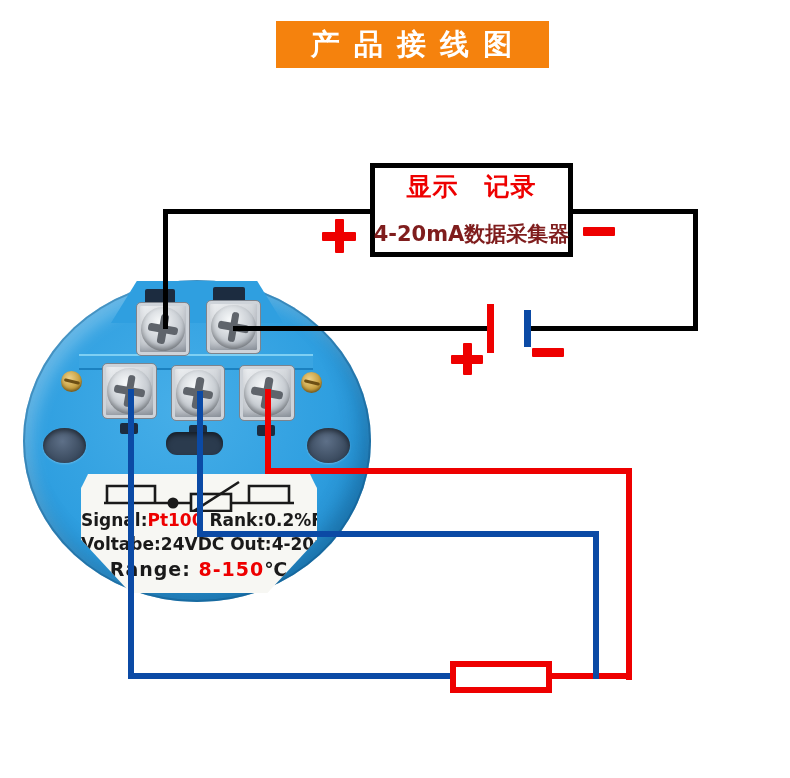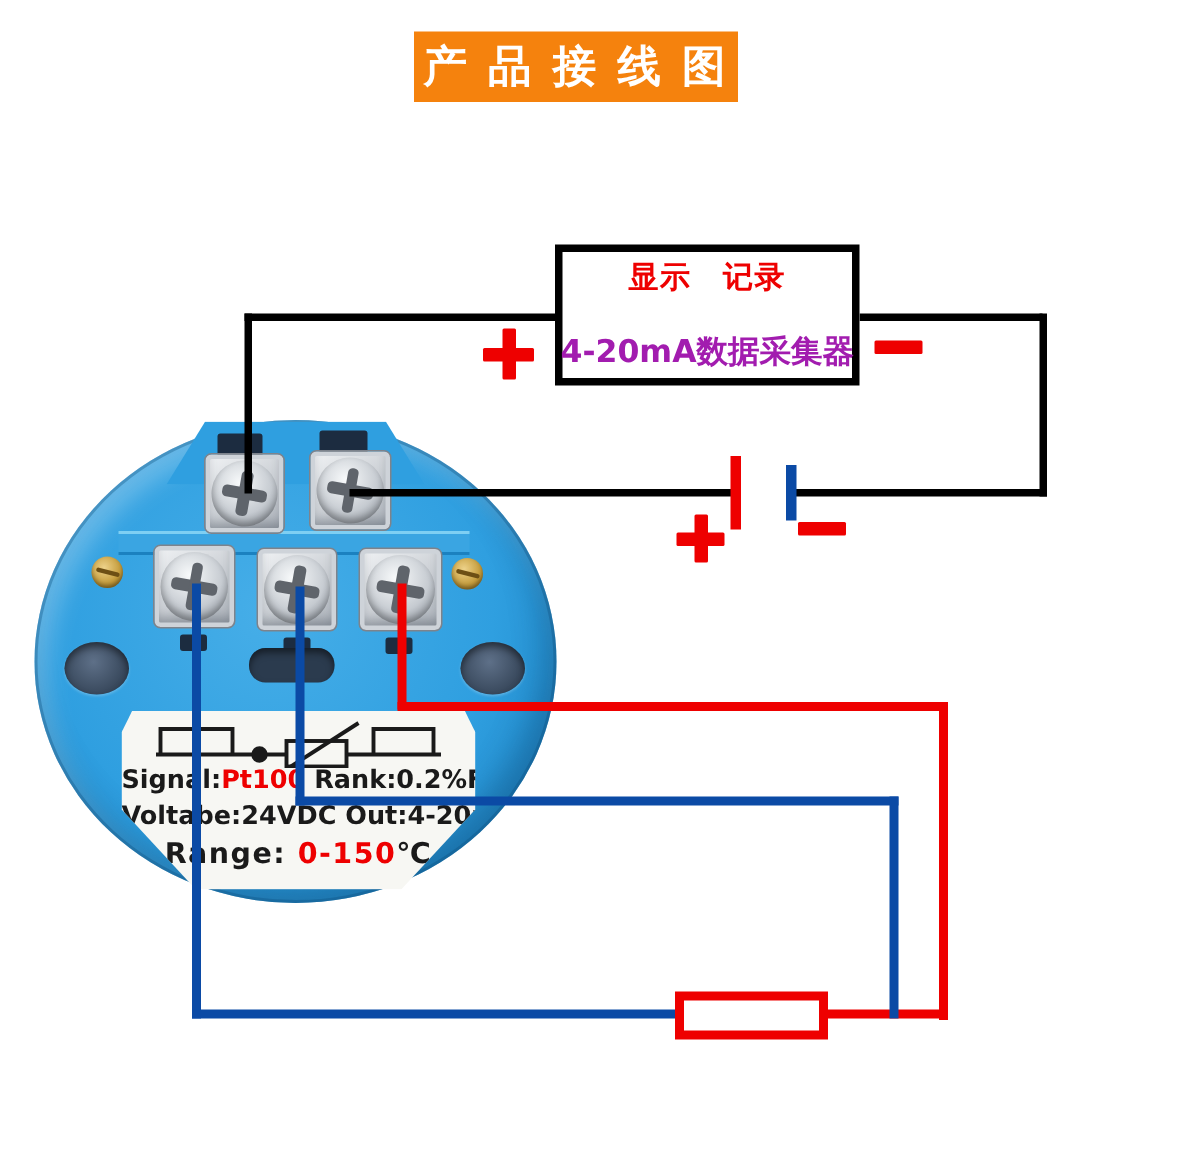--- a/index.html
+++ b/index.html
@@ -3,38 +3,38 @@
 <meta charset="utf-8">
 <style>
   html,body{margin:0;padding:0;background:#ffffff;}
   #canvas{
     position:relative;width:790px;height:778px;background:#ffffff;overflow:hidden;
     font-family:"DejaVu Sans","Liberation Sans",sans-serif;
   }
   .abs{position:absolute;}
   
   .banner{
-    left:276px;top:21px;width:216px;height:47px;background:#F5820D;
+    left:276px;top:21px;width:273px;height:47px;background:#F5820D;
     display:flex;align-items:center;justify-content:center;
     color:#fff;font-size:29px;font-weight:700;letter-spacing:2px;z-index:9;
   }
   
   .wire{z-index:6;}
   .wk{background:#000000;}
   .wr{background:#EE0000;}
   .wb{background:#0B4AA5;}
   
   .collector{
     left:370px;top:163px;width:203px;height:94px;background:#fff;
     border:5px solid #000;box-sizing:border-box;z-index:8;
     display:flex;flex-direction:column;align-items:center;justify-content:space-between;
     padding:6px 2px 7px 2px;
   }
-  .collector .t1{color:#EE0000;font-size:20px;font-weight:700;letter-spacing:1px;line-height:1;}
-  .collector .t2{color:#a21caf;font-size:21px;font-weight:700;line-height:1;white-space:nowrap;}
+  .collector .t1{color:#EE0000;font-size:25px;font-weight:700;letter-spacing:1px;line-height:1;}
+  .collector .t2{color:#7f1d1d;font-size:21px;font-weight:700;line-height:1;white-space:nowrap;}
   
   .plus{z-index:9;}
   .plus .pb{position:absolute;background:#EE0000;border-radius:1px;}
   .minus{background:#EE0000;z-index:9;border-radius:1px;}
   .red-label{color:#EE0000;font-weight:700;z-index:9;white-space:nowrap;}
   
   .bat-pos{left:487px;top:304px;width:7px;height:49px;background:#EE0000;z-index:7;}
   .bat-neg{left:524px;top:310px;width:7px;height:37px;background:#0B4AA5;z-index:7;}
   
   .device{left:23px;top:280px;width:348px;height:322px;z-index:1;}
@@ -184,21 +184,21 @@
           <path d="M150,25 L150,8 L190,8 L190,25"></path>
           <path d="M5,25 L92,25"></path>
           <path d="M132,25 L195,25"></path>
           <rect x="92" y="16" width="40" height="17"></rect>
           <path d="M84,40 L140,4"></path>
         </g>
         <circle cx="74" cy="25" r="5.5" fill="#1a1a1a"></circle>
       </svg>
       <div class="line dl1"><span>Signal:</span><span class="redtxt">Pt100</span><span> Rank:0.2%FS</span></div>
       <div class="line dl2">Voltabe:24VDC Out:4-20mA</div>
-      <div class="line dl3"><span>Range: </span><span class="redtxt">0-150</span><span>℃</span></div>
+      <div class="line dl3"><span>Range: </span><span class="redtxt">8-150</span><span>℃</span></div>
     </div>
   </div>
 
   <div class="abs wire wr" style="left:265px;top:389px;width:6px;height:84px;"></div>
   <div class="abs wire wr" style="left:265px;top:468px;width:367px;height:6px;"></div>
   <div class="abs wire wr" style="left:626px;top:468px;width:6px;height:212px;"></div>
   <div class="abs wire wr" style="left:552px;top:673px;width:80px;height:6px;"></div>
 
   <div class="abs wire wb" style="left:128px;top:389px;width:6px;height:290px;"></div>
   <div class="abs wire wb" style="left:128px;top:673px;width:324px;height:6px;"></div>

